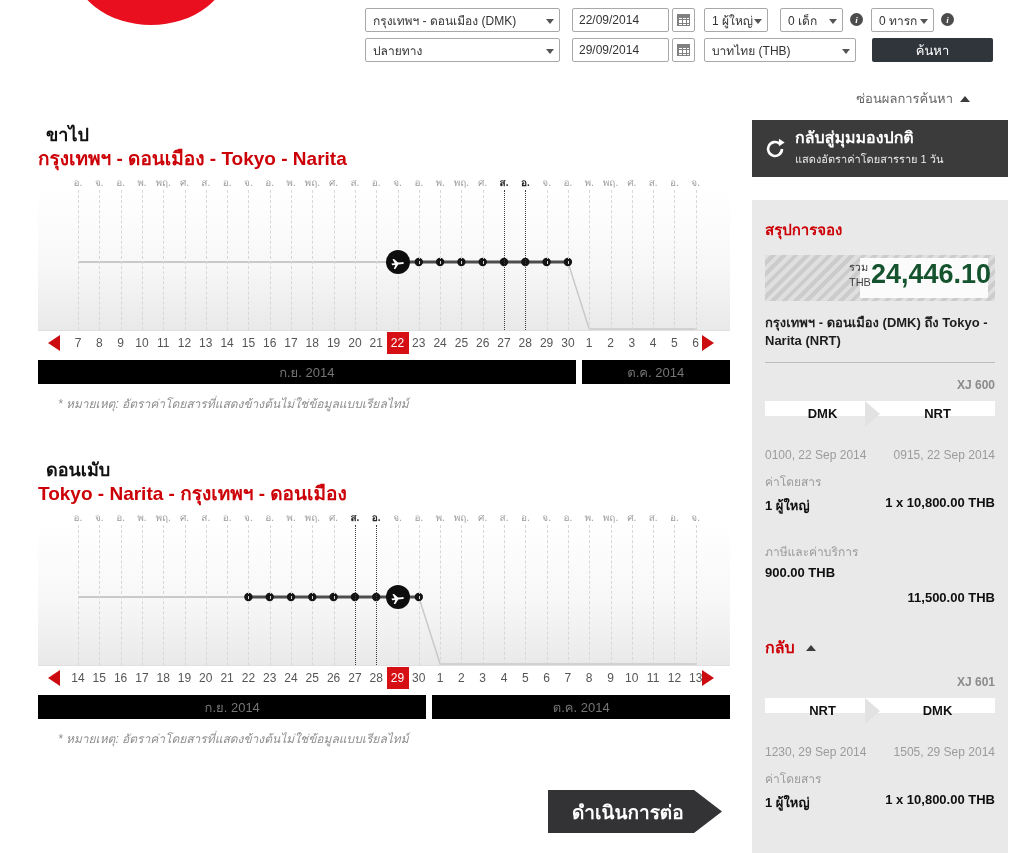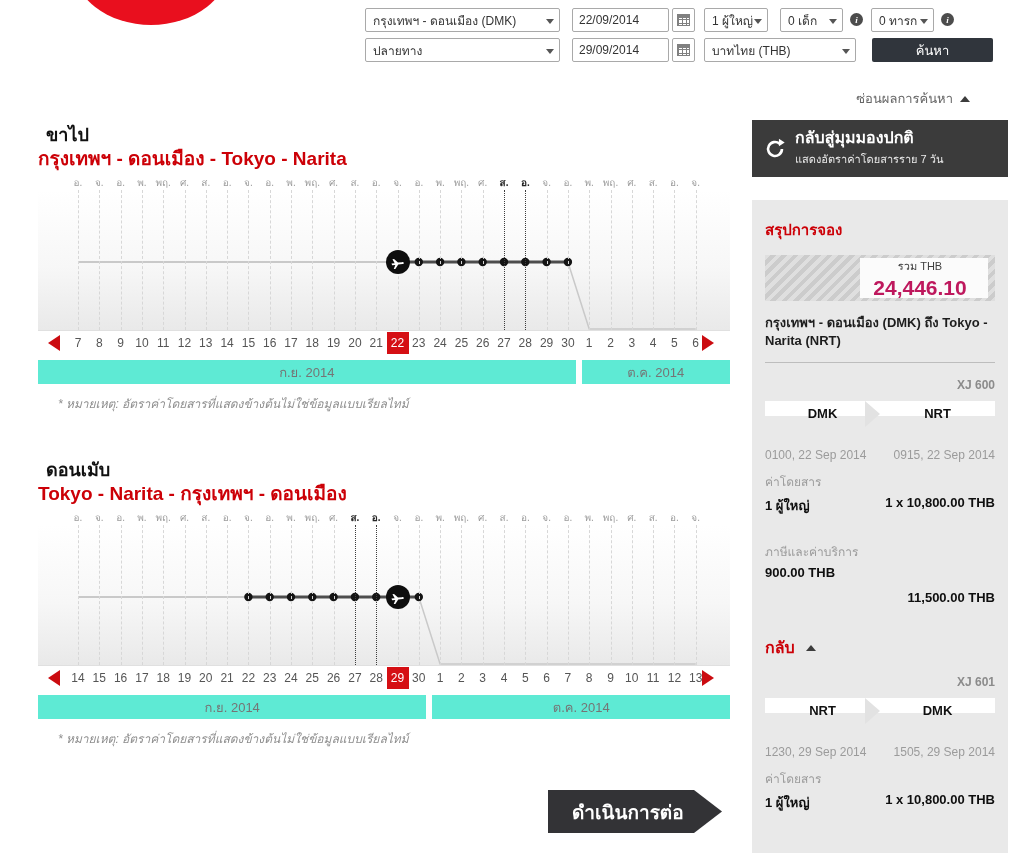--- a/index.html
+++ b/index.html
@@ -40,38 +40,38 @@
   .vline.wk{border-left:1px dotted #3d3d3d;}
   .plane{position:absolute;width:24px;height:24px;border-radius:50%;background:#0e0e0e;z-index:3;
          display:flex;align-items:center;justify-content:center;}
   .dates{position:absolute;top:212px;left:0;width:100%;height:22px;}
   .datecell{position:absolute;top:0;width:22px;height:22px;line-height:22px;text-align:center;
             font-size:12px;color:#555;cursor:pointer;}
   .datecell.sel{background:#d50f14;color:#fff;}
   .navarrow{position:absolute;top:3px;width:0;height:0;cursor:pointer;}
   .navarrow.prev{border-top:8px solid transparent;border-bottom:8px solid transparent;border-right:12px solid #cb0b10;}
   .navarrow.next{border-top:8px solid transparent;border-bottom:8px solid transparent;border-left:12px solid #cb0b10;}
-  .monthbar{position:absolute;top:240px;height:24px;background:#5eead4;color:#757575;font-size:13px;
+  .monthbar{position:absolute;top:240px;height:24px;background:#000000;color:#757575;font-size:13px;
             display:flex;align-items:center;justify-content:center;}
   .note{position:absolute;top:274px;left:20px;font-size:12px;font-style:italic;color:#8e8e8e;}
   
   .sidebar{position:absolute;left:752px;top:120px;width:256px;}
   .normal-view{background:#3b3b3b;color:#fff;height:57px;display:flex;align-items:center;
                padding:0 12px;box-sizing:border-box;cursor:pointer;}
   .nv-icon{margin-right:9px;flex:0 0 auto;display:flex;}
   .nv-title{font-size:16px;font-weight:bold;line-height:1.1;}
   .nv-sub{font-size:11px;color:#eaeaea;margin-top:3px;}
   .panel{margin-top:23px;background:#e9e9e9;padding:13px 13px 18px;box-sizing:border-box;height:653px;overflow:hidden;}
   .sum-head{color:#cc0007;font-weight:bold;font-size:15px;margin:5px 0 13px;}
   .total-box{height:46px;background:repeating-linear-gradient(135deg,#dfdfdf 0 4px,#cccccc 4px 8px);
              position:relative;margin-bottom:13px;}
   .total-inner{position:absolute;left:95px;right:7px;top:3px;bottom:3px;background:#fbfbfb;
-               display:flex;flex-direction:column;align-items:center;justify-content:center;padding-right:8px;}
+               display:flex;flex-direction:row;align-items:flex-start;justify-content:center;padding-right:8px;}
   .total-label{font-size:11px;color:#3f3f3f;}
-  .total-value{font-size:21px;font-weight:bold;color:#be185d;margin-top:1px;}
+  .total-value{font-size:27px;font-weight:bold;color:#14532d;margin-top:1px;}
   .route{font-size:13px;font-weight:bold;color:#1d1d1d;line-height:1.35;margin-bottom:13px;}
   .divider{border:0;border-top:1px solid #bdbdbd;margin:0 0 15px;}
   .leg-head{display:flex;align-items:center;margin-bottom:15px;cursor:pointer;}
   .leg-title{color:#cc0007;font-weight:bold;font-size:16px;}
   .leg-caret{width:0;height:0;border-left:5px solid transparent;border-right:5px solid transparent;
              border-bottom:6px solid #3c3c3c;margin-left:11px;}
   .flight-no{text-align:right;color:#8b8b8b;font-weight:bold;font-size:12px;margin-bottom:9px;}
   .od-bar{position:relative;background:#fff;height:15px;display:flex;margin-bottom:6px;}
   .od{flex:1;text-align:center;line-height:26px;font-weight:bold;font-size:13px;color:#101010;z-index:2;}
   .od-chev{position:absolute;left:50%;margin-left:-15px;top:0;width:0;height:0;
@@ -322,21 +322,21 @@
   <div class="sidebar">
     <div class="normal-view">
       <span class="nv-icon">
         <svg width="22" height="22" viewBox="0 0 20 20">
             <path d="M16.3 10a6.3 6.3 0 1 1-2.1-4.7" fill="none" stroke="#fff" stroke-width="2.4"></path>
             <polygon points="13.6,0.6 13.6,7.6 18.8,4.1" fill="#fff"></polygon>
           </svg>
       </span>
       <div>
         <div class="nv-title">กลับสู่มุมมองปกติ</div>
-        <div class="nv-sub">แสดงอัตราค่าโดยสารราย 7 วัน</div>
+        <div class="nv-sub">แสดงอัตราค่าโดยสารราย 1 วัน</div>
       </div>
     </div>
 
     <div class="panel">
       <div class="sum-head">สรุปการจอง</div>
 
       <div class="total-box">
         <div class="total-inner">
           <div class="total-label">รวม THB</div>
           <div class="total-value">24,446.10</div>

